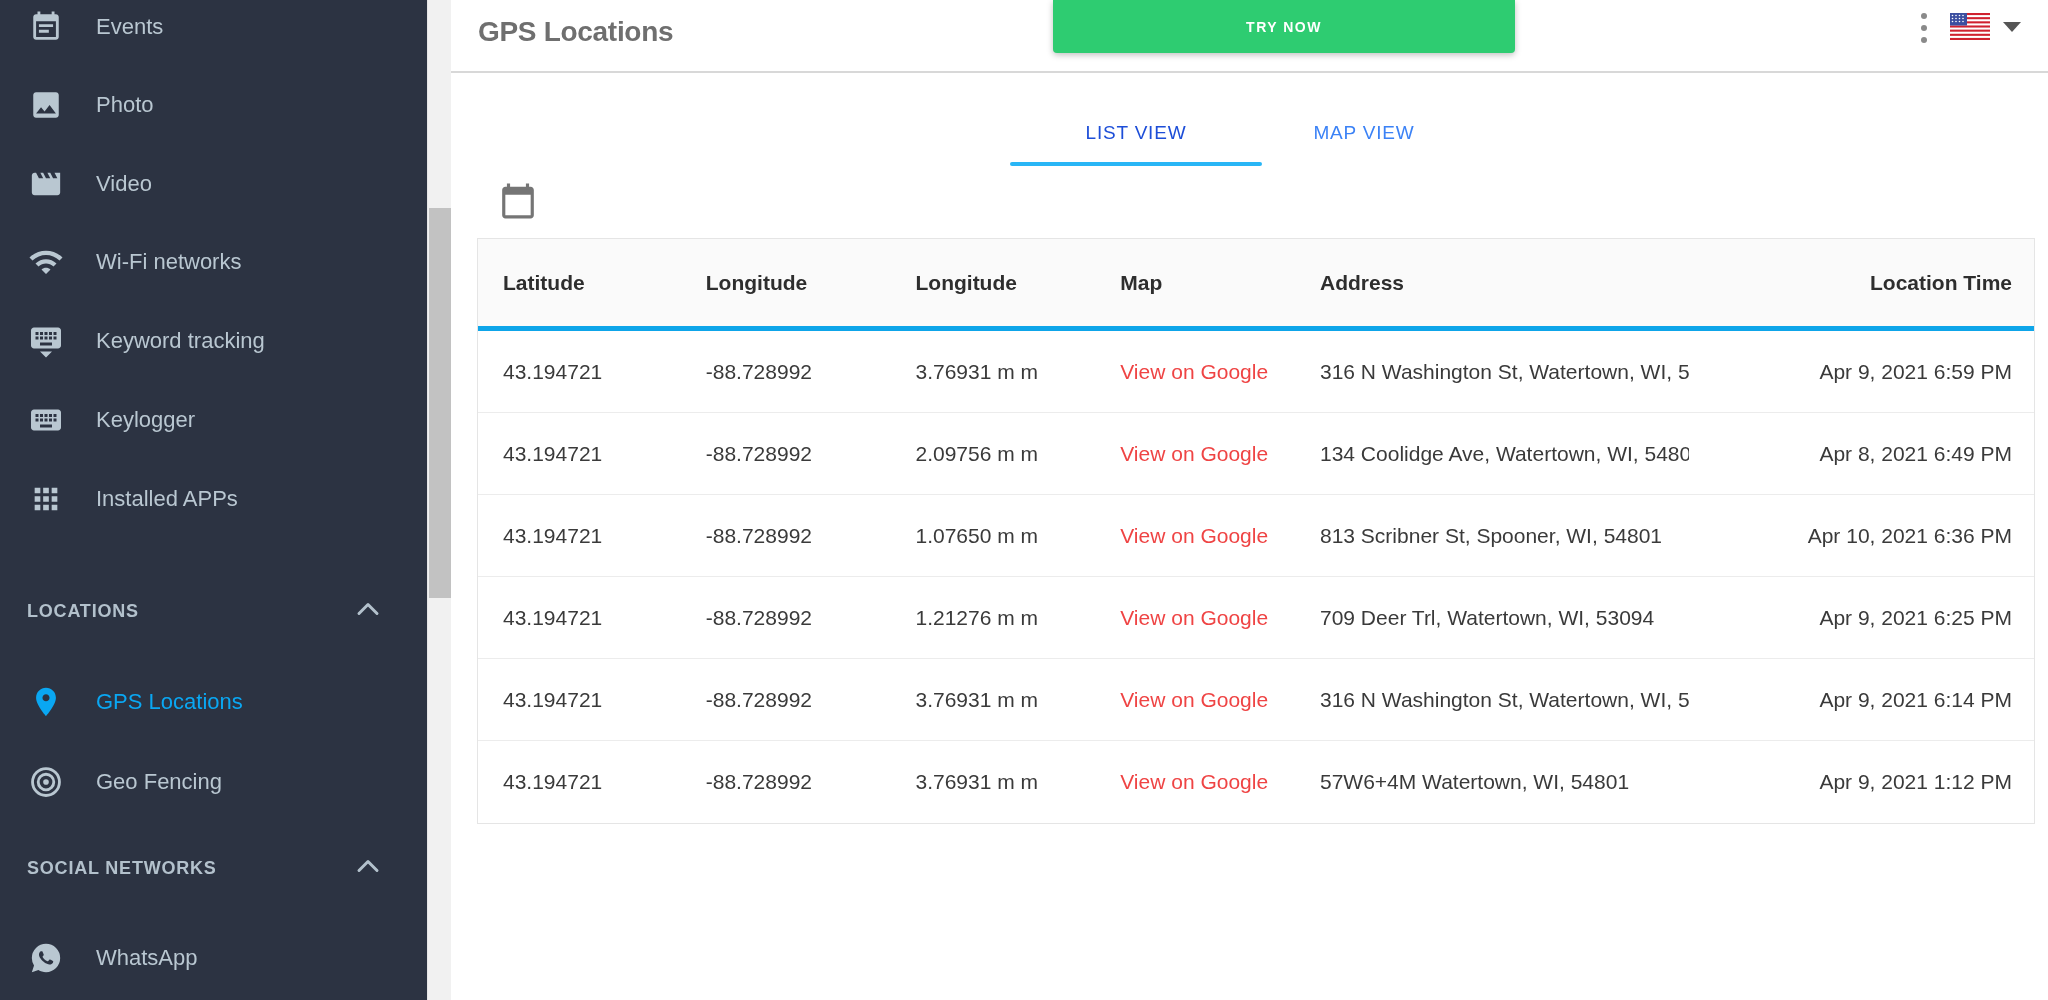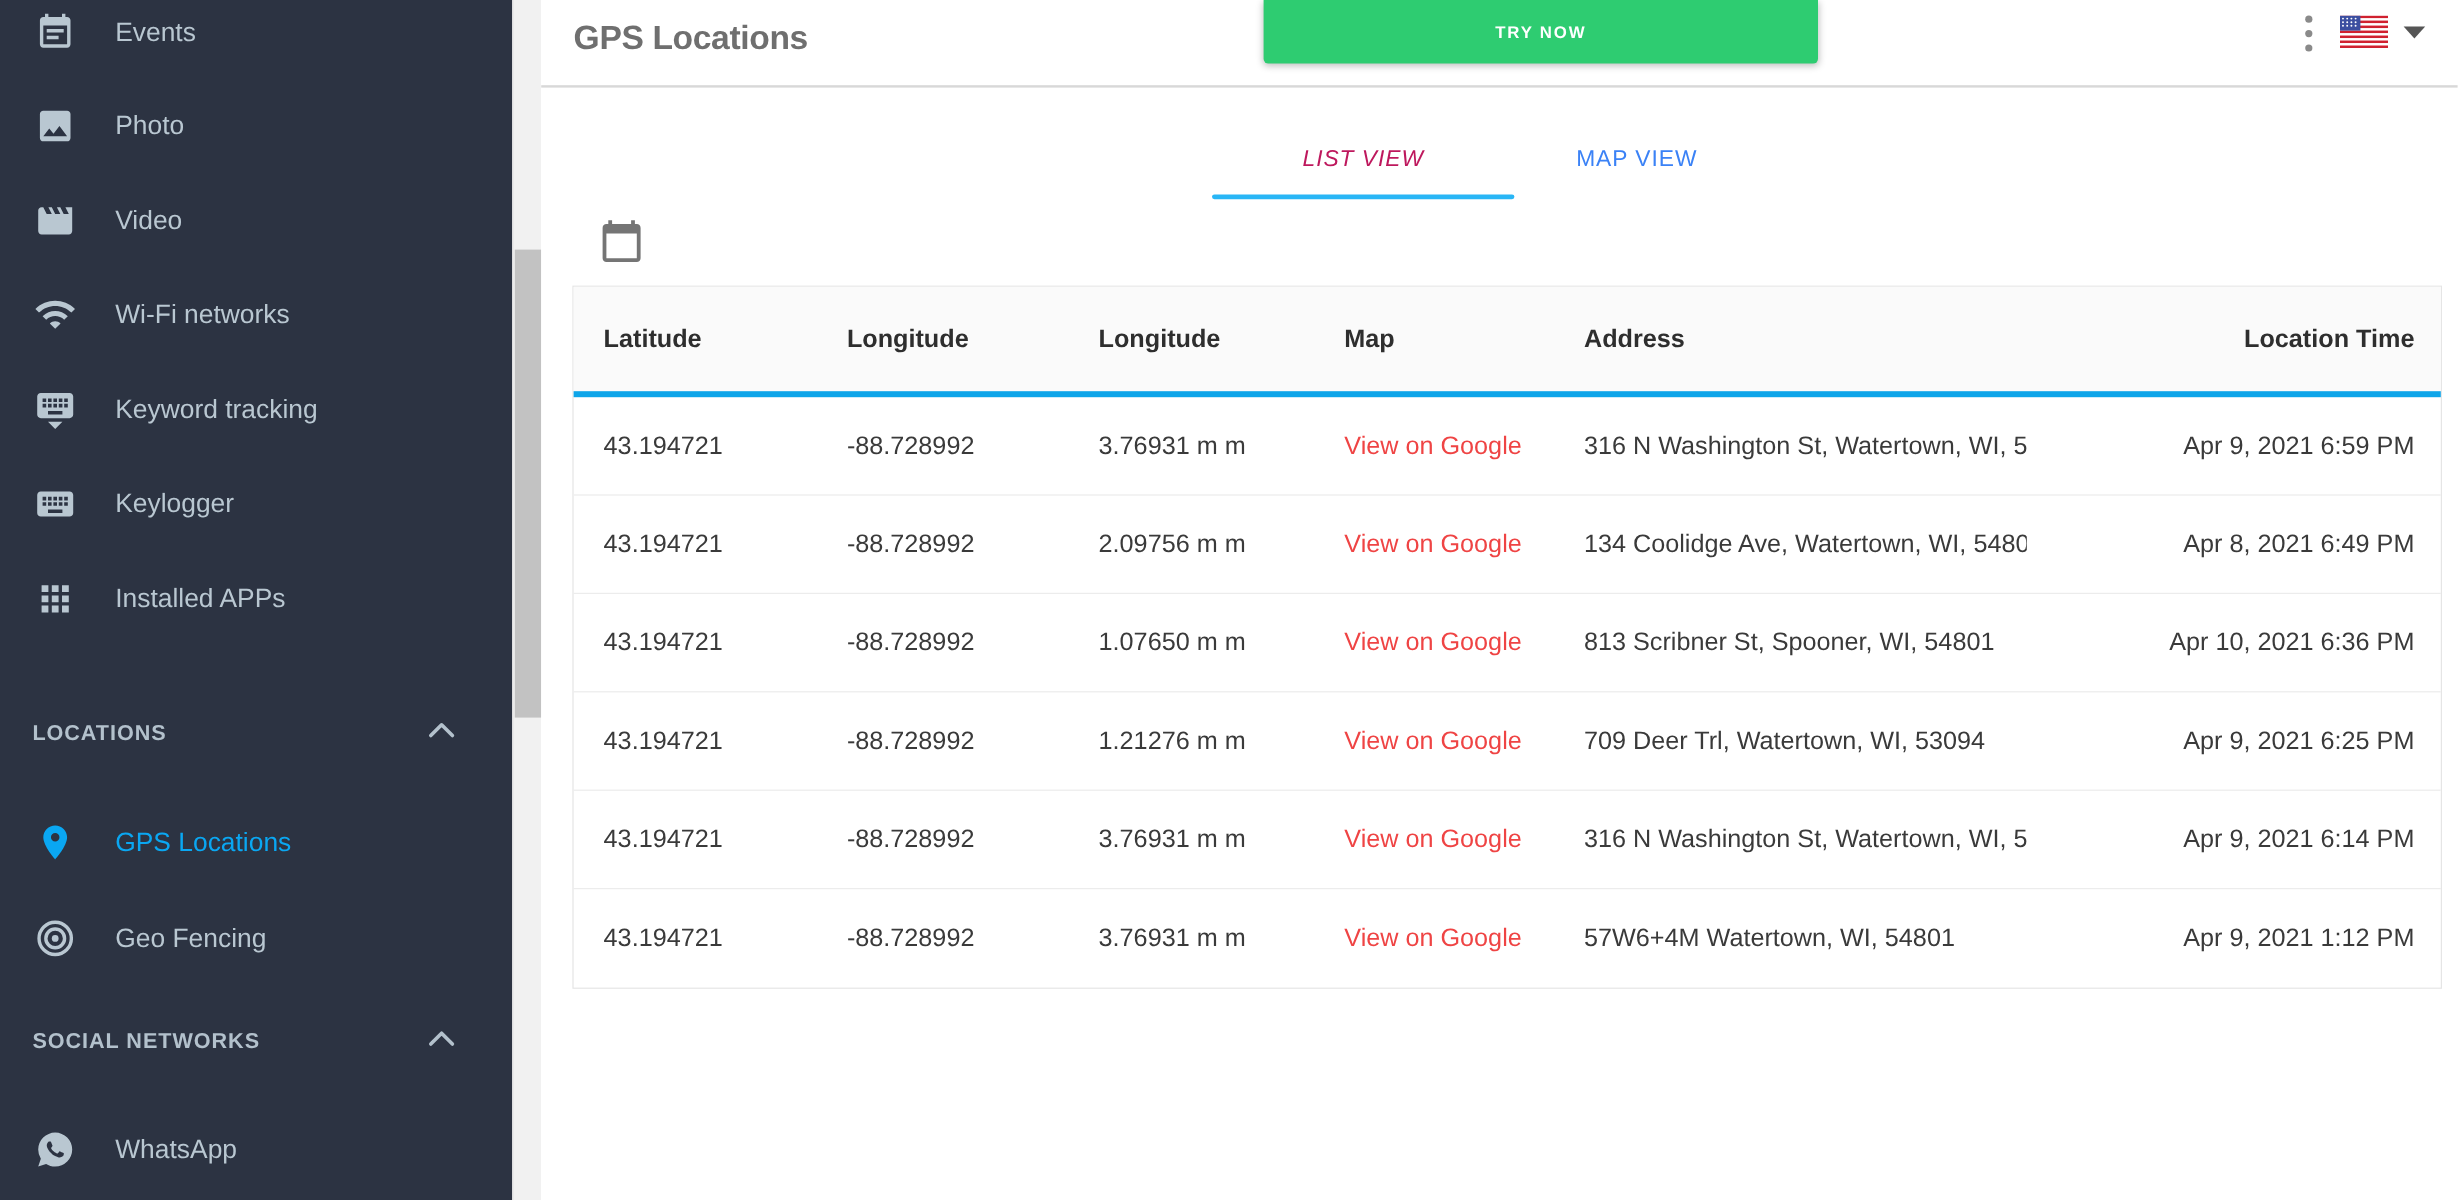--- a/index.html
+++ b/index.html
@@ -24,21 +24,21 @@
   .main { position:absolute; left:451px; top:0; width:1597px; height:1000px; background:#ffffff; }
   .page-title { position:absolute; left:27px; top:16px; font-size:28px; color:#6f6f6f; letter-spacing:-0.3px; }
   .try-btn { position:absolute; left:602px; top:0; width:462px; height:53px; background:#2ecc71; border:none; border-radius:0 0 4px 4px; color:#ffffff; font-family:inherit; font-size:14px; font-weight:bold; letter-spacing:1.5px; cursor:pointer; box-shadow:0 2px 6px rgba(0,0,0,.25); }
   .dots-menu { position:absolute; left:1463px; top:13px; width:20px; height:30px; display:flex; flex-direction:column; align-items:center; justify-content:space-between; cursor:pointer; }
   .dots-menu i { width:6px; height:6px; border-radius:50%; background:#8a8a8a; }
   .flag { position:absolute; left:1499px; top:13px; width:40px; height:27px; cursor:pointer; }
   .lang-caret { position:absolute; left:1552px; top:22px; width:0; height:0; border-left:9px solid transparent; border-right:9px solid transparent; border-top:10px solid #555555; cursor:pointer; }
   .hdr-divider { position:absolute; left:0; top:71px; width:1597px; height:2px; background:#d8d8d8; }
   
   .tab { position:absolute; top:100px; height:66px; display:flex; align-items:flex-start; justify-content:center; padding-top:22px; font-size:19px; letter-spacing:.8px; cursor:pointer; }
-  .tab-list { left:559px; width:252px; color:#be185d;font-style:italic; }
+  .tab-list { left:559px; width:252px; color:#1d4ed8; }
   .tab-map  { left:804px; width:218px; color:#3b82f6; }
   .tab-underline { position:absolute; left:0; bottom:0; width:100%; height:4px; background:#29b6f6; border-radius:2px; }
   .cal-btn { position:absolute; left:47px; top:182px; width:40px; height:40px; background:none; border:none; cursor:pointer; }
   
   .card { position:absolute; left:26px; top:238px; width:1558px; border:1px solid #e5e5e5; background:#fff; }
   .trow { display:flex; align-items:center; width:100%; }
   .thead { height:92px; background:#fafafa; font-size:21px; font-weight:bold; color:#2e2e2e; border-bottom:5px solid #0ea5e9; }
   .tbody-row { height:82px; font-size:21px; color:#3a3a3a; border-bottom:1px solid #ececec; }
   .tbody-row:last-child { border-bottom:none; }
   .c { padding-left:25px; white-space:nowrap; overflow:hidden; }

